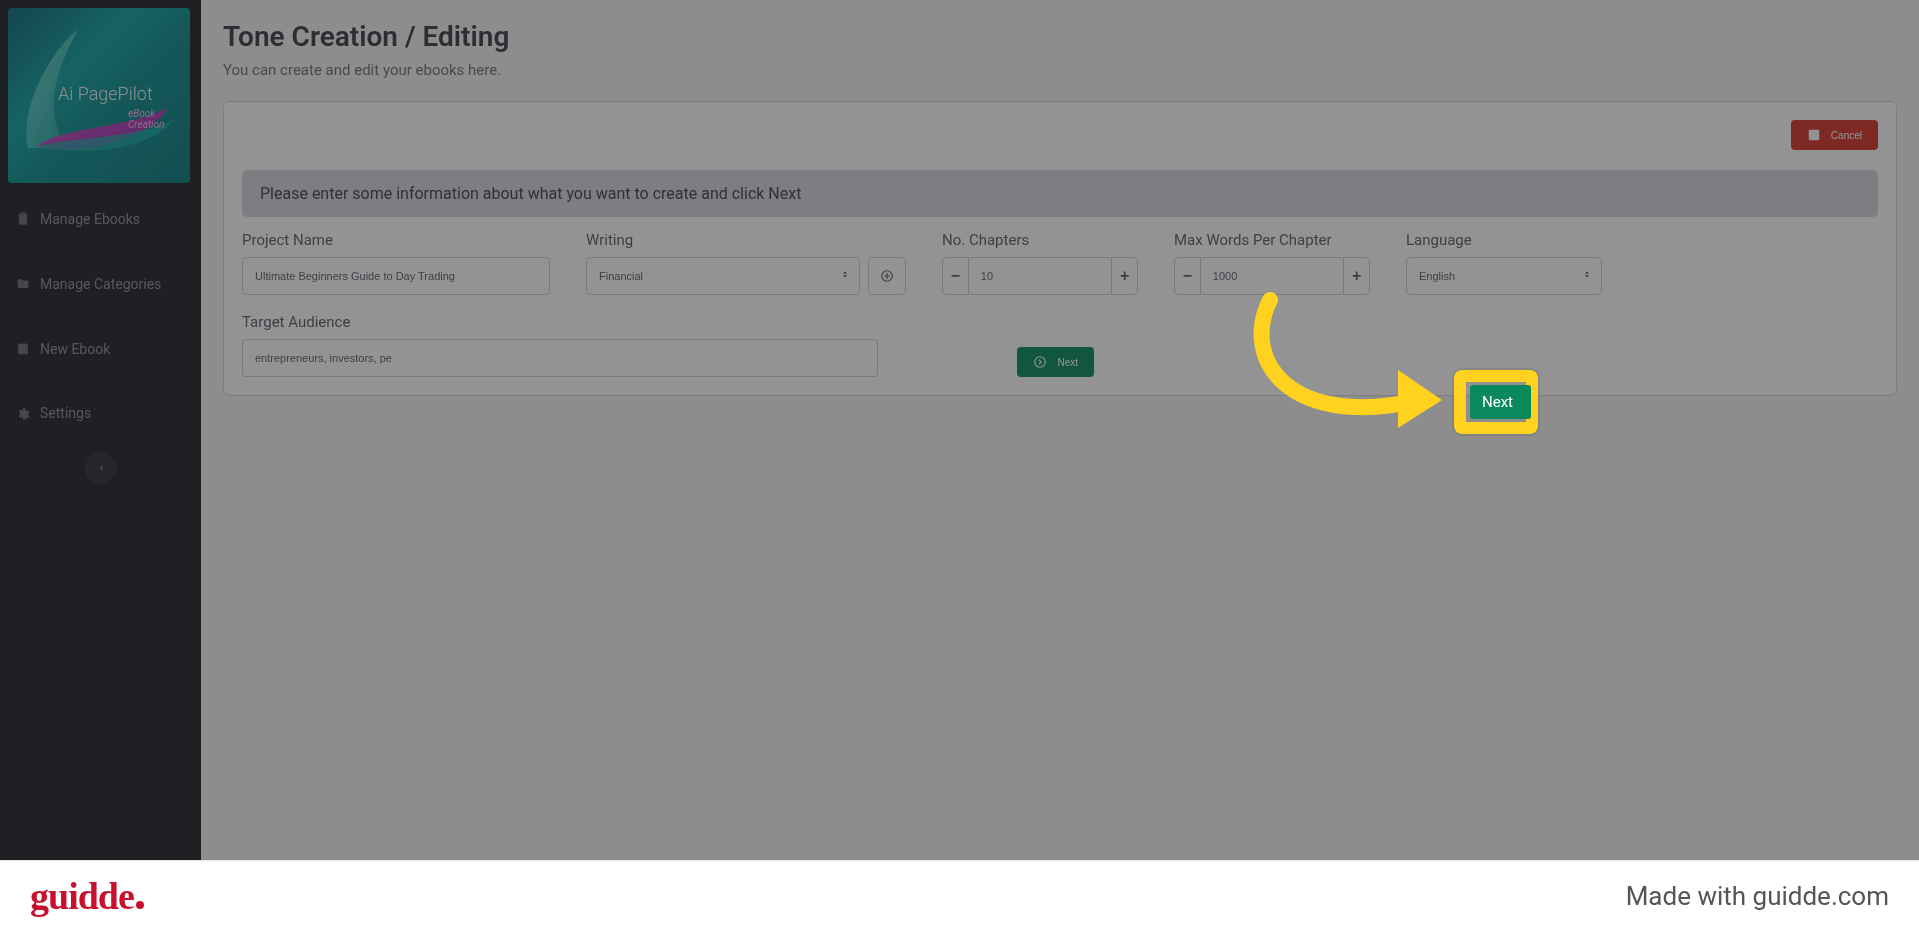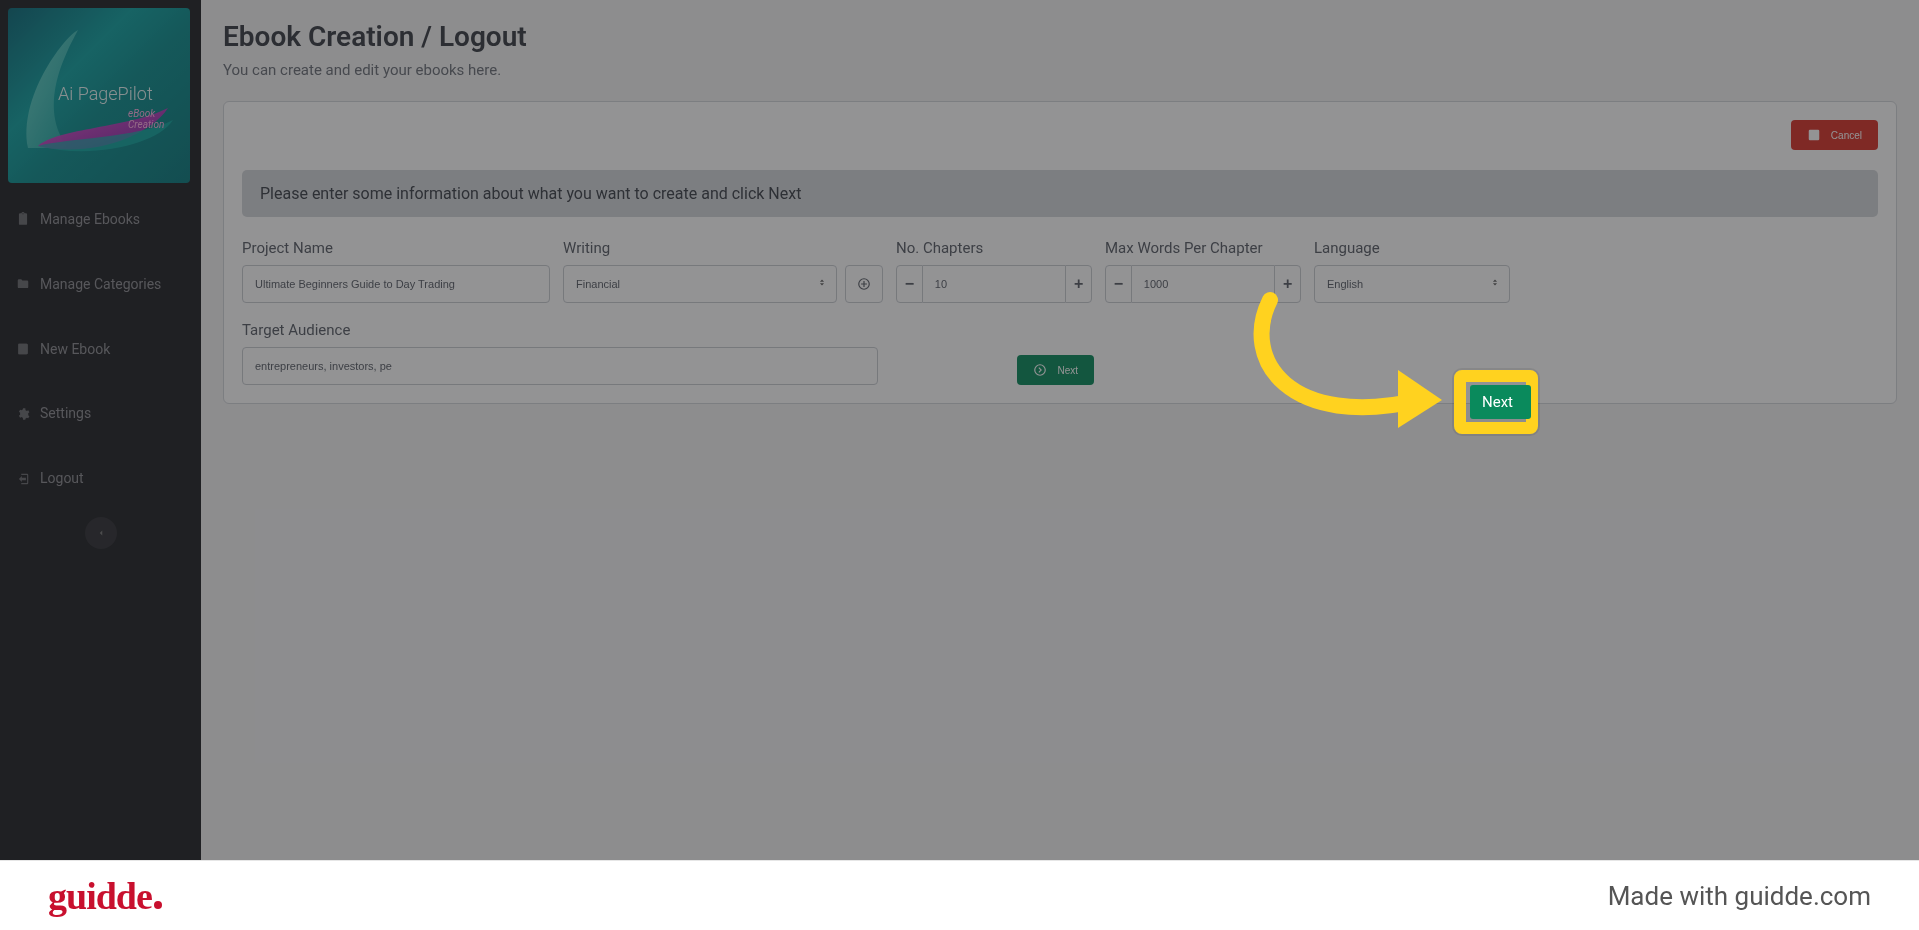--- a/index.html
+++ b/index.html
@@ -38,21 +38,21 @@
 
   .card { margin-top: 22px; background: #fff; border: 1px solid #d3d6da; border-radius: 6px; padding: 18px; }
   .card-top { display: flex; justify-content: flex-end; }
   .btn { display: inline-flex; align-items: center; gap: 10px; border: none; border-radius: 4px; padding: 8px 16px; font-size: 10px; cursor: pointer; color: #fff; }
   .btn-danger { background: #d9342b; }
   .btn-success { background: #0a8a5c; }
   .btn svg { width: 14px; height: 14px; fill: currentColor; }
 
   .info-banner { margin-top: 20px; background: #d4d7db; border-radius: 5px; padding: 14px 18px; font-size: 16px; color: #3e434b; }
 
-  .form-grid { margin-top: 22px; display: grid; grid-template-columns: 308px 320px 196px 196px 196px; gap: 13px; align-items: end; }
+  .form-grid { margin-top: 14px; display: grid; grid-template-columns: 308px 320px 196px 196px 196px; gap: 36px; align-items: end; }
   .form-group label { display: block; font-size: 15px; color: #5a5f68; margin-bottom: 8px; }
   .control, select.control { width: 100%; height: 38px; padding: 6px 12px; font-size: 11px; color: #5a5f68; background: #fff; border: 1px solid #c9cdd2; border-radius: 4px; }
   .control::placeholder { color: #9aa0a8; }
 
   .select-wrap { position: relative; }
   .select-wrap .caret { position: absolute; right: 10px; top: 50%; transform: translateY(-50%); pointer-events: none; }
   .select-wrap .caret svg { width: 10px; height: 14px; fill: #666; }
   select.control { appearance: none; -webkit-appearance: none; padding-right: 10px; }
 
   .input-group { display: flex; }
@@ -74,21 +74,21 @@
   .dimmer { position: absolute; inset: 0; background: rgba(30,30,32,0.48); pointer-events: none; }
 
   
   .highlight-ring { position: absolute; border: 12px solid #ffd21f; border-radius: 8px; pointer-events: none; box-shadow: 0 0 0 2px rgba(0,0,0,0.08); }
   .inner-btn { position: absolute; background: #0a8a5c; color: #fff; display: flex; align-items: center; border-radius: 3px; padding: 0 18px 0 12px; height: 34px; font-size: 15px; gap: 10px; }
   .inner-btn::before { content: ""; position: absolute; left: -22px; top: 0; width: 22px; height: 100%; background: #0a8a5c; border-radius: 3px 0 0 3px; clip-path: polygon(100% 0, 100% 100%, 80% 100%, 80% 0); opacity: 0; }
 
   .arrow { position: absolute; pointer-events: none; }
 
   
-  .footer-bar { position: absolute; left: 0; right: 0; bottom: 0; height: 70px; background: #fff; display: flex; align-items: center; justify-content: space-between; padding: 0 48px; border-top: 1px solid #e6e6e6; }
+  .footer-bar { position: absolute; left: 0; right: 0; bottom: 0; height: 70px; background: #fff; display: flex; align-items: center; justify-content: space-between; padding: 0 30px; border-top: 1px solid #e6e6e6; }
   .guidde-logo { font-family: Georgia, "Times New Roman", serif; font-size: 38px; font-weight: 600; color: #c8102e; letter-spacing: -1px; }
   .guidde-logo .dot { display: inline-block; width: 8px; height: 8px; background: #c8102e; border-radius: 50%; margin-left: 2px; vertical-align: baseline; }
   .made-with { font-size: 26px; color: #555; }
 
 </style>
 </head>
 <body>
 
 <div class="app-wrap">
   <div class="app">
@@ -135,43 +135,37 @@
               <rect x="4" y="3" width="16" height="18" rx="2"></rect>
             </svg>
           <span>New Ebook</span>
         </div>
         <div class="nav-item">
           <svg viewBox="0 0 24 24">
               <path d="M12 8a4 4 0 1 0 4 4 4 4 0 0 0-4-4zm9 4a7.9 7.9 0 0 0-.1-1.3l2.1-1.6-2-3.4-2.5 1a8 8 0 0 0-2.2-1.3L16 2h-4l-.3 2.4a8 8 0 0 0-2.2 1.3l-2.5-1-2 3.4 2.1 1.6A7.9 7.9 0 0 0 7 12a7.9 7.9 0 0 0 .1 1.3L5 14.9l2 3.4 2.5-1a8 8 0 0 0 2.2 1.3L12 22h4l.3-2.4a8 8 0 0 0 2.2-1.3l2.5 1 2-3.4-2.1-1.6A7.9 7.9 0 0 0 21 12z"></path>
             </svg>
           <span>Settings</span>
         </div>
-        <div class="nav-item">
-          <svg viewBox="0 0 24 24">
-              <path d="M10 17l-5-5 5-5v3h7v4h-7zM19 3H9v2h10v14H9v2h10a2 2 0 0 0 2-2V5a2 2 0 0 0-2-2z"></path>
-            </svg>
-          <span>Logout</span>
-        </div>
         <div class="collapse-btn">
           <svg viewBox="0 0 24 24">
               <path d="M15 6l-6 6 6 6V6z"></path>
             </svg>
         </div>
       </nav>
 
       <div class="sidebar-footer">
         <div class="badge-blob">
           <div class="blob"></div>
           <span class="count">30</span>
         </div>
       </div>
     </aside>
 
     <main class="main">
-      <h1 class="page-title">Ebook Creation / Logout</h1>
+      <h1 class="page-title">Tone Creation / Editing</h1>
       <p class="page-sub">You can create and edit your ebooks here.</p>
 
       <div class="card">
         <div class="card-top">
           <button class="btn btn-danger">
             <svg viewBox="0 0 24 24">
                 <rect x="3" y="3" width="18" height="18" rx="2"></rect>
                 <path d="M8 8l8 8M16 8l-8 8" stroke="#fff" stroke-width="2" fill="none"></path>
               </svg>
             <span>Cancel</span>

